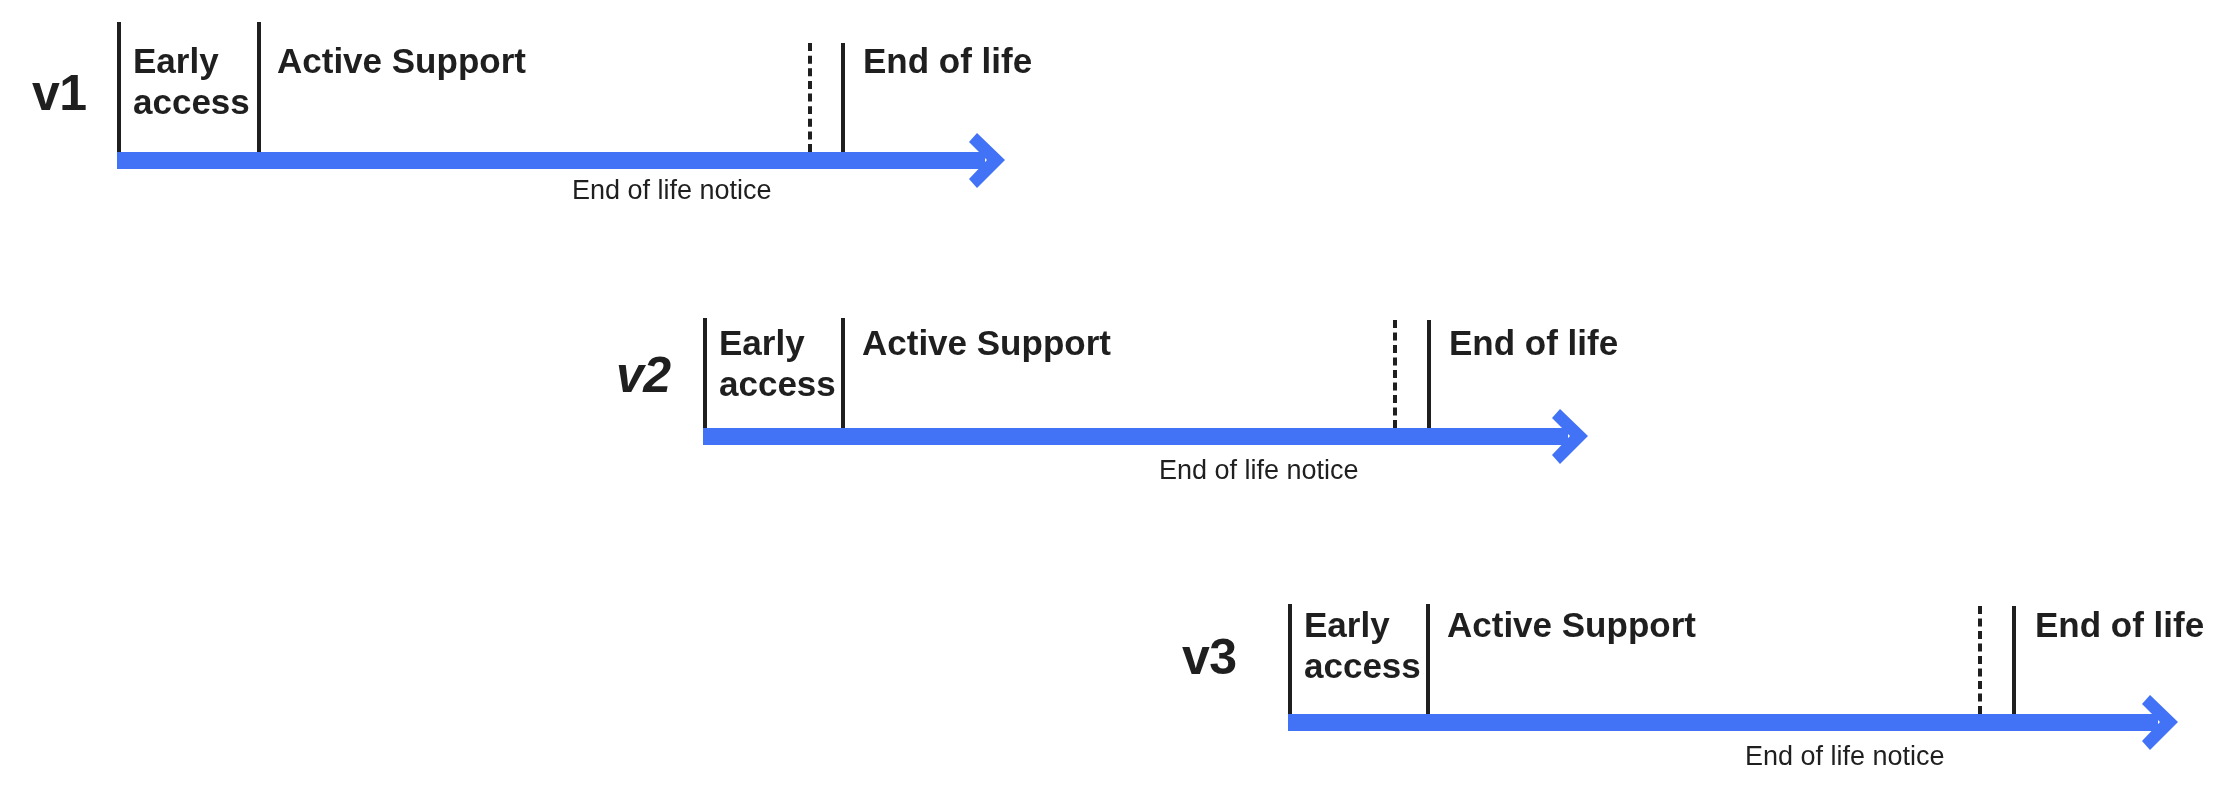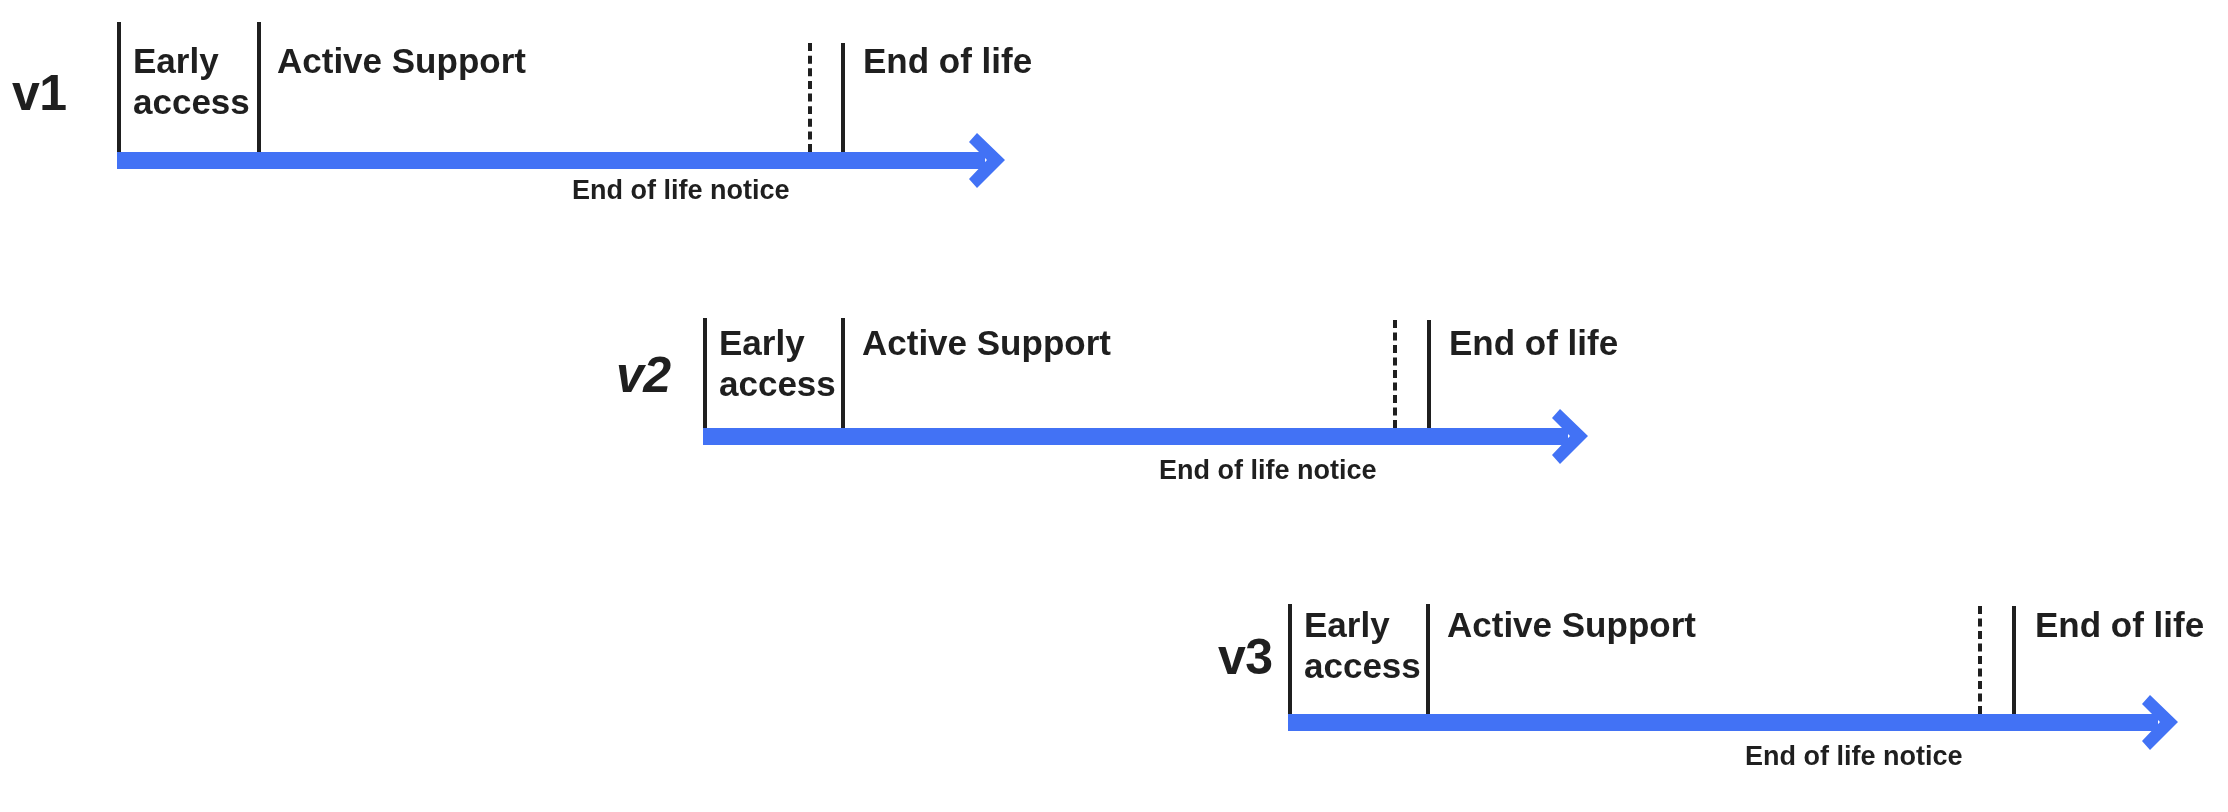--- a/index.html
+++ b/index.html
@@ -74,34 +74,34 @@
   
   .timeline-arrow {
     position: absolute;
     display: block;
   }
 
   
   .bar-caption {
     position: absolute;
     font-size: 27px;
-    font-weight: 700;
+    font-weight: 400;
     color: #1f1f1f;
     line-height: 1;
     white-space: nowrap;
   }
 </style>
 </head>
 <body>
 
 <div id="diagram">
 
   <div class="version-row">
 
-    <div class="version-label" style="left:12px; top:68px;text-align:center;">v1</div>
+    <div class="version-label" style="left:32px; top:68px;text-align:center;">v1</div>
 
     <div class="phase-divider" style="left:117px; top:22px; height:130px;"></div>
     <div class="phase-divider" style="left:257px; top:22px; height:130px;"></div>
     <div class="notice-divider" style="left:808px; top:43px; height:109px;"></div>
     <div class="phase-divider" style="left:841px; top:43px; height:109px;"></div>
 
     <div class="phase-label" style="left:133px; top:40px; width:120px;">Early
 access</div>
     <div class="phase-label" style="left:277px; top:40px;">Active Support</div>
     <div class="phase-label" style="left:863px; top:40px;">End of life</div>
@@ -131,21 +131,21 @@
     <div class="timeline-bar" style="left:703px; top:428px; width:865px;"></div>
     <svg class="timeline-arrow" style="left:1546px; top:407px;" width="62" height="60" viewBox="0 0 62 60">
       <path d="M 14 2 L 6 11 L 24 29 L 6 48 L 14 57 L 42 29 Z" fill="#4272f5"></path>
     </svg>
 
     <div class="bar-caption" style="left:1159px; top:457px;">End of life notice</div>
   </div>
 
   <div class="version-row">
 
-    <div class="version-label" style="left:1218px; top:632px;">v3</div>
+    <div class="version-label" style="left:1182px; top:632px;">v3</div>
 
     <div class="phase-divider" style="left:1288px; top:604px; height:110px;"></div>
     <div class="phase-divider" style="left:1426px; top:604px; height:110px;"></div>
     <div class="notice-divider" style="left:1978px; top:606px; height:108px;"></div>
     <div class="phase-divider" style="left:2012px; top:606px; height:108px;"></div>
 
     <div class="phase-label" style="left:1304px; top:604px; width:120px;">Early
 access</div>
     <div class="phase-label" style="left:1447px; top:604px;">Active Support</div>
     <div class="phase-label" style="left:2035px; top:604px;">End of life</div>

